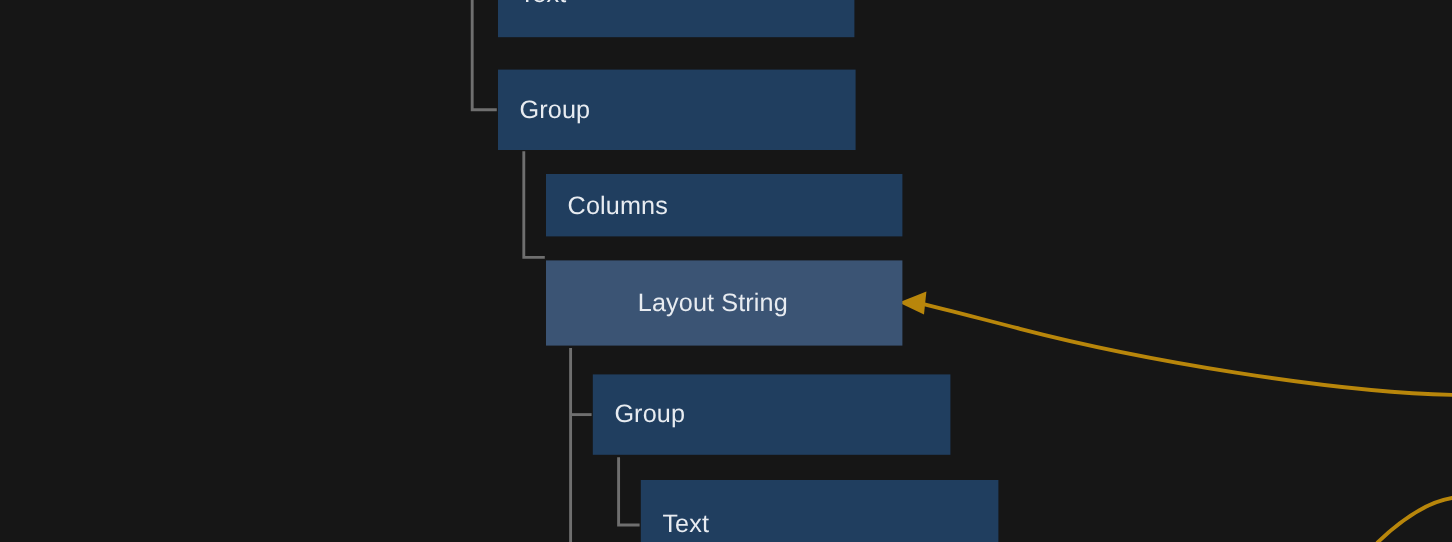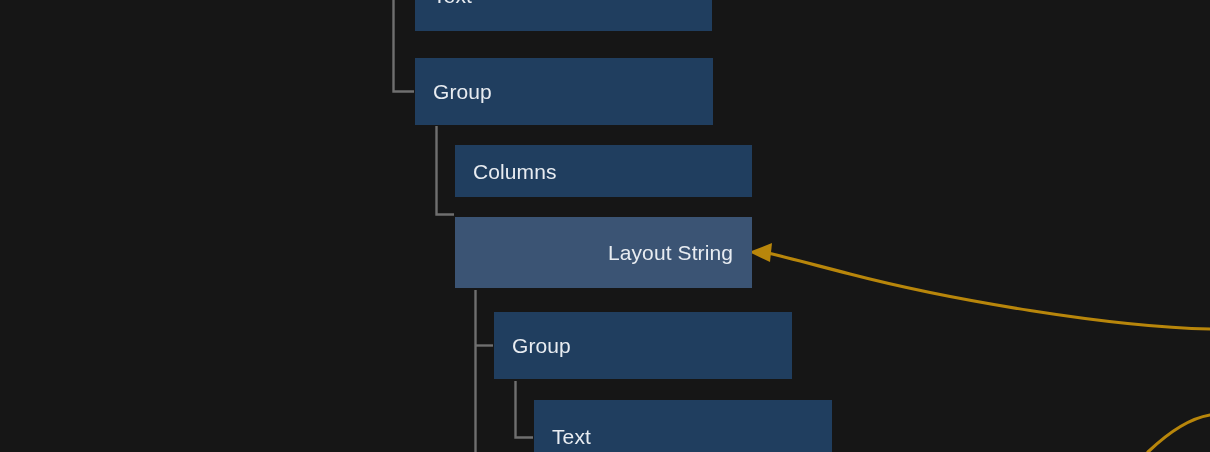--- a/index.html
+++ b/index.html
@@ -83,21 +83,21 @@
   </div>
 
   <div class="node align-left" style="left:415px; top:58px; width:298px; height:67px;">
     <span class="label">Group</span>
   </div>
 
   <div class="node align-left" style="left:455px; top:145px; width:297px; height:52px;">
     <span class="label">Columns</span>
   </div>
 
-  <div class="node accent align-right" style="left:455px; top:217px; width:297px; height:71px;">
+  <div class="node accent align-right" style="left:455px; top:217px; width:297px; height:71px;justify-content:center;">
     <span class="label">Layout String</span>
   </div>
 
   <div class="node align-left" style="left:494px; top:312px; width:298px; height:67px;">
     <span class="label">Group</span>
   </div>
 
   <div class="node align-left" style="left:534px; top:400px; width:298px; height:72px;">
     <span class="label">Text</span>
   </div>

